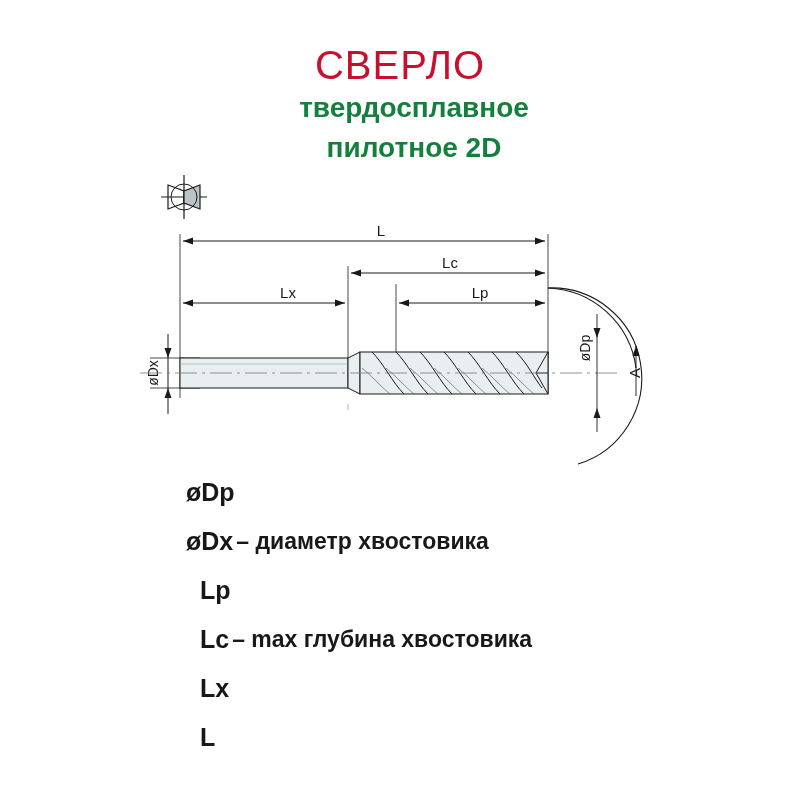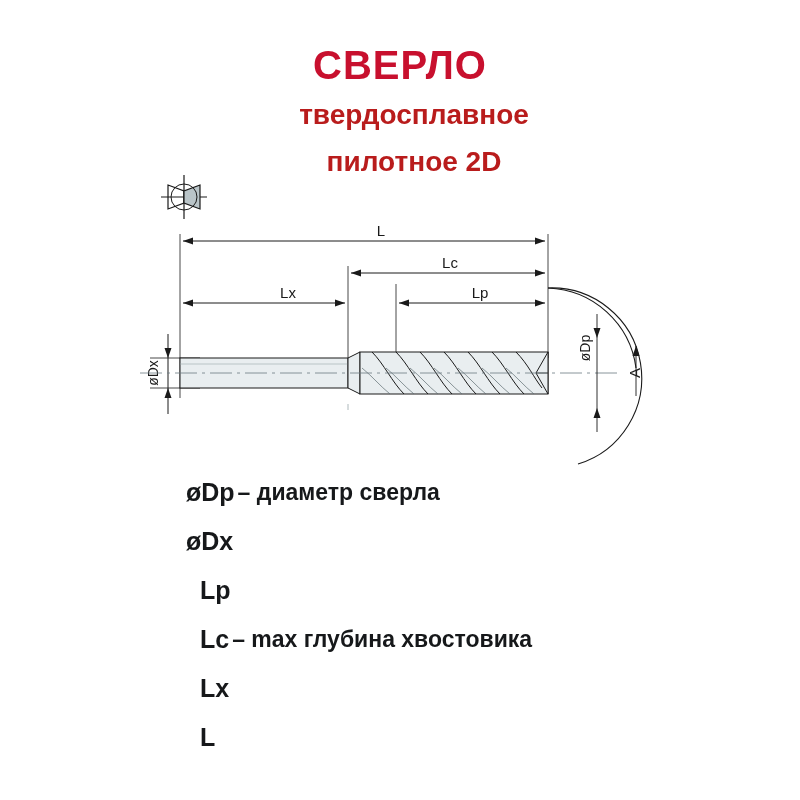--- a/index.html
+++ b/index.html
@@ -19,31 +19,31 @@
   
   .title-block {
     position: absolute;
     left: 0;
     top: 44px;
     width: 800px;
     text-align: center;
   }
   .title-main {
     font-size: 40px;
-    font-weight: bold;
+    font-weight: normal;
     letter-spacing: 1px;
     color: #c8102e;
     line-height: 1.05;
   }
   .title-sub {
     font-size: 28px;
     font-weight: bold;
-    color: #b91c1c;
+    color: #15803d;
     line-height: 1.24;
-    margin-top: 12px;
+    margin-top: 5px;
     padding-left: 28px;
   }
 
   
   .proj-symbol {
     position: absolute;
     left: 158px;
     top: 172px;
     width: 52px;
     height: 50px;
@@ -197,25 +197,25 @@
     <text x="640" y="155" font-family="Liberation Sans, sans-serif" font-size="15" fill="#1a1a1a" stroke="none" text-anchor="middle" transform="rotate(-90 640 155)">A</text>
 
   </g>
 </svg>
 </div>
 
 <div class="legend">
 
   <div class="legend-row indent-1">
     <span class="legend-sym">øDp</span>
-    <span class="legend-text">– диаметр сверла</span>
   </div>
 
   <div class="legend-row indent-2">
     <span class="legend-sym">øDx</span>
+    <span class="legend-text">– диаметр хвостовика</span>
   </div>
 
   <div class="legend-row indent-3">
     <span class="legend-sym">Lp</span>
   </div>
 
   <div class="legend-row indent-4">
     <span class="legend-sym">Lc</span>
     <span class="legend-text">– max глубина хвостовика</span>
   </div>

